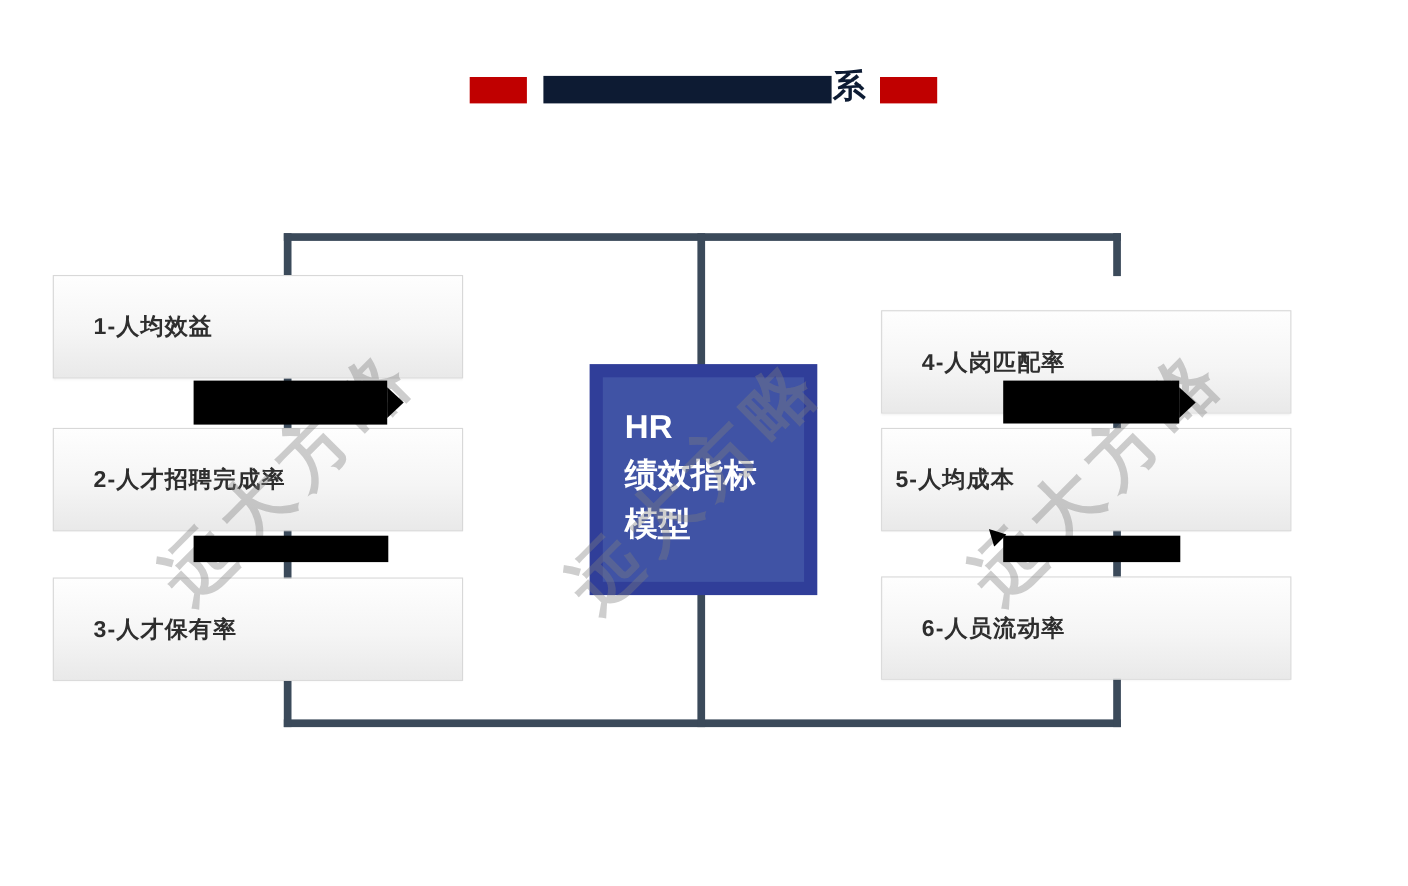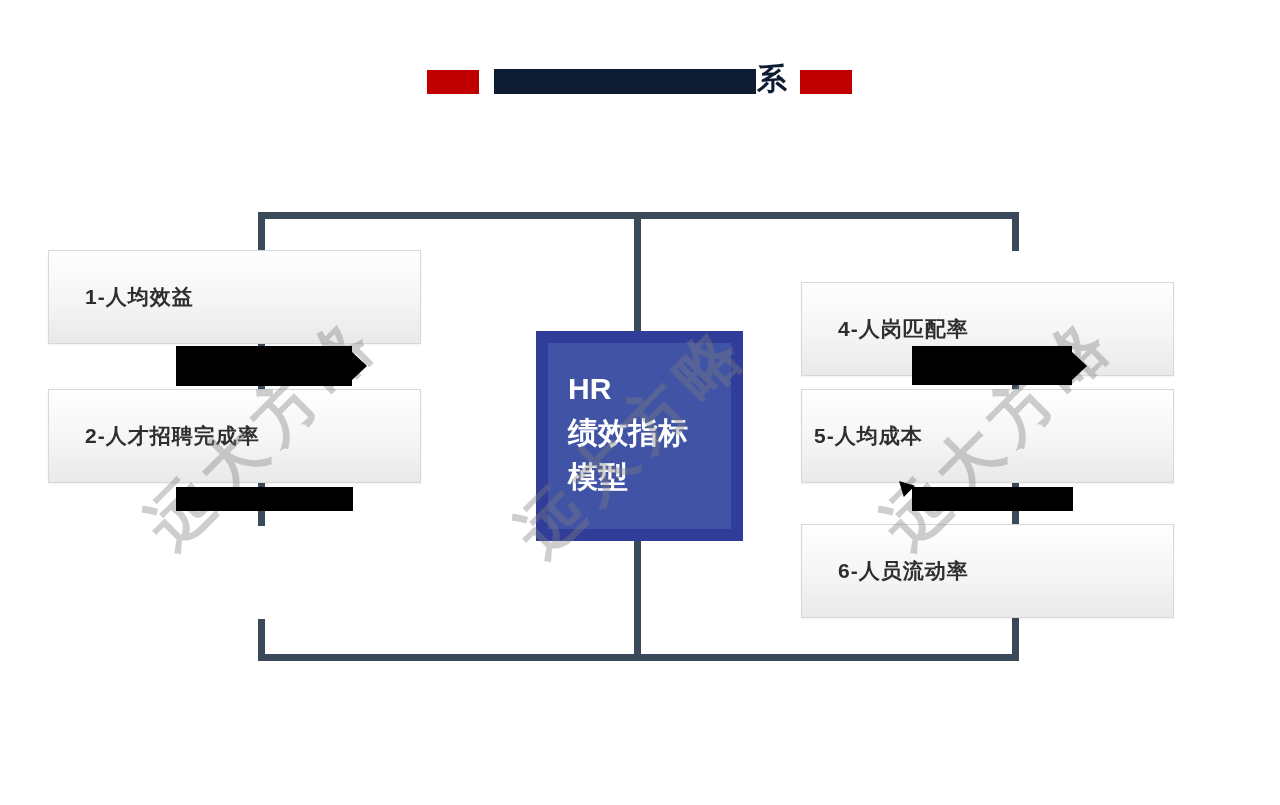--- a/index.html
+++ b/index.html
@@ -69,20 +69,23 @@
   <div class="line" style="left:258px; top:482px; width:7px; height:44px;"></div>
   <div class="line" style="left:1012px; top:344px; width:7px; height:46px;"></div>
   <div class="line" style="left:1012px; top:482px; width:7px; height:43px;"></div>
 
   <div class="gbox" style="left:48px; top:250px;">
     <span class="lbl">1-人均效益</span>
   </div>
   <div class="gbox" style="left:48px; top:389px;padding-left:36px;">
     <span class="lbl">2-人才招聘完成率</span>
   </div>
+  <div class="gbox" style="left:48px; top:525px;">
+    <span class="lbl">3-人才保有率</span>
+  </div>
 
   <div class="gbox" style="left:801px; top:250px;margin-top:32px;">
     <span class="lbl">4-人岗匹配率</span>
   </div>
   <div class="gbox" style="left:801px; top:389px;padding-left:12px;">
     <span class="lbl">5-人均成本</span>
   </div>
   <div class="gbox" style="left:801px; top:524px;">
     <span class="lbl">6-人员流动率</span>
   </div>

